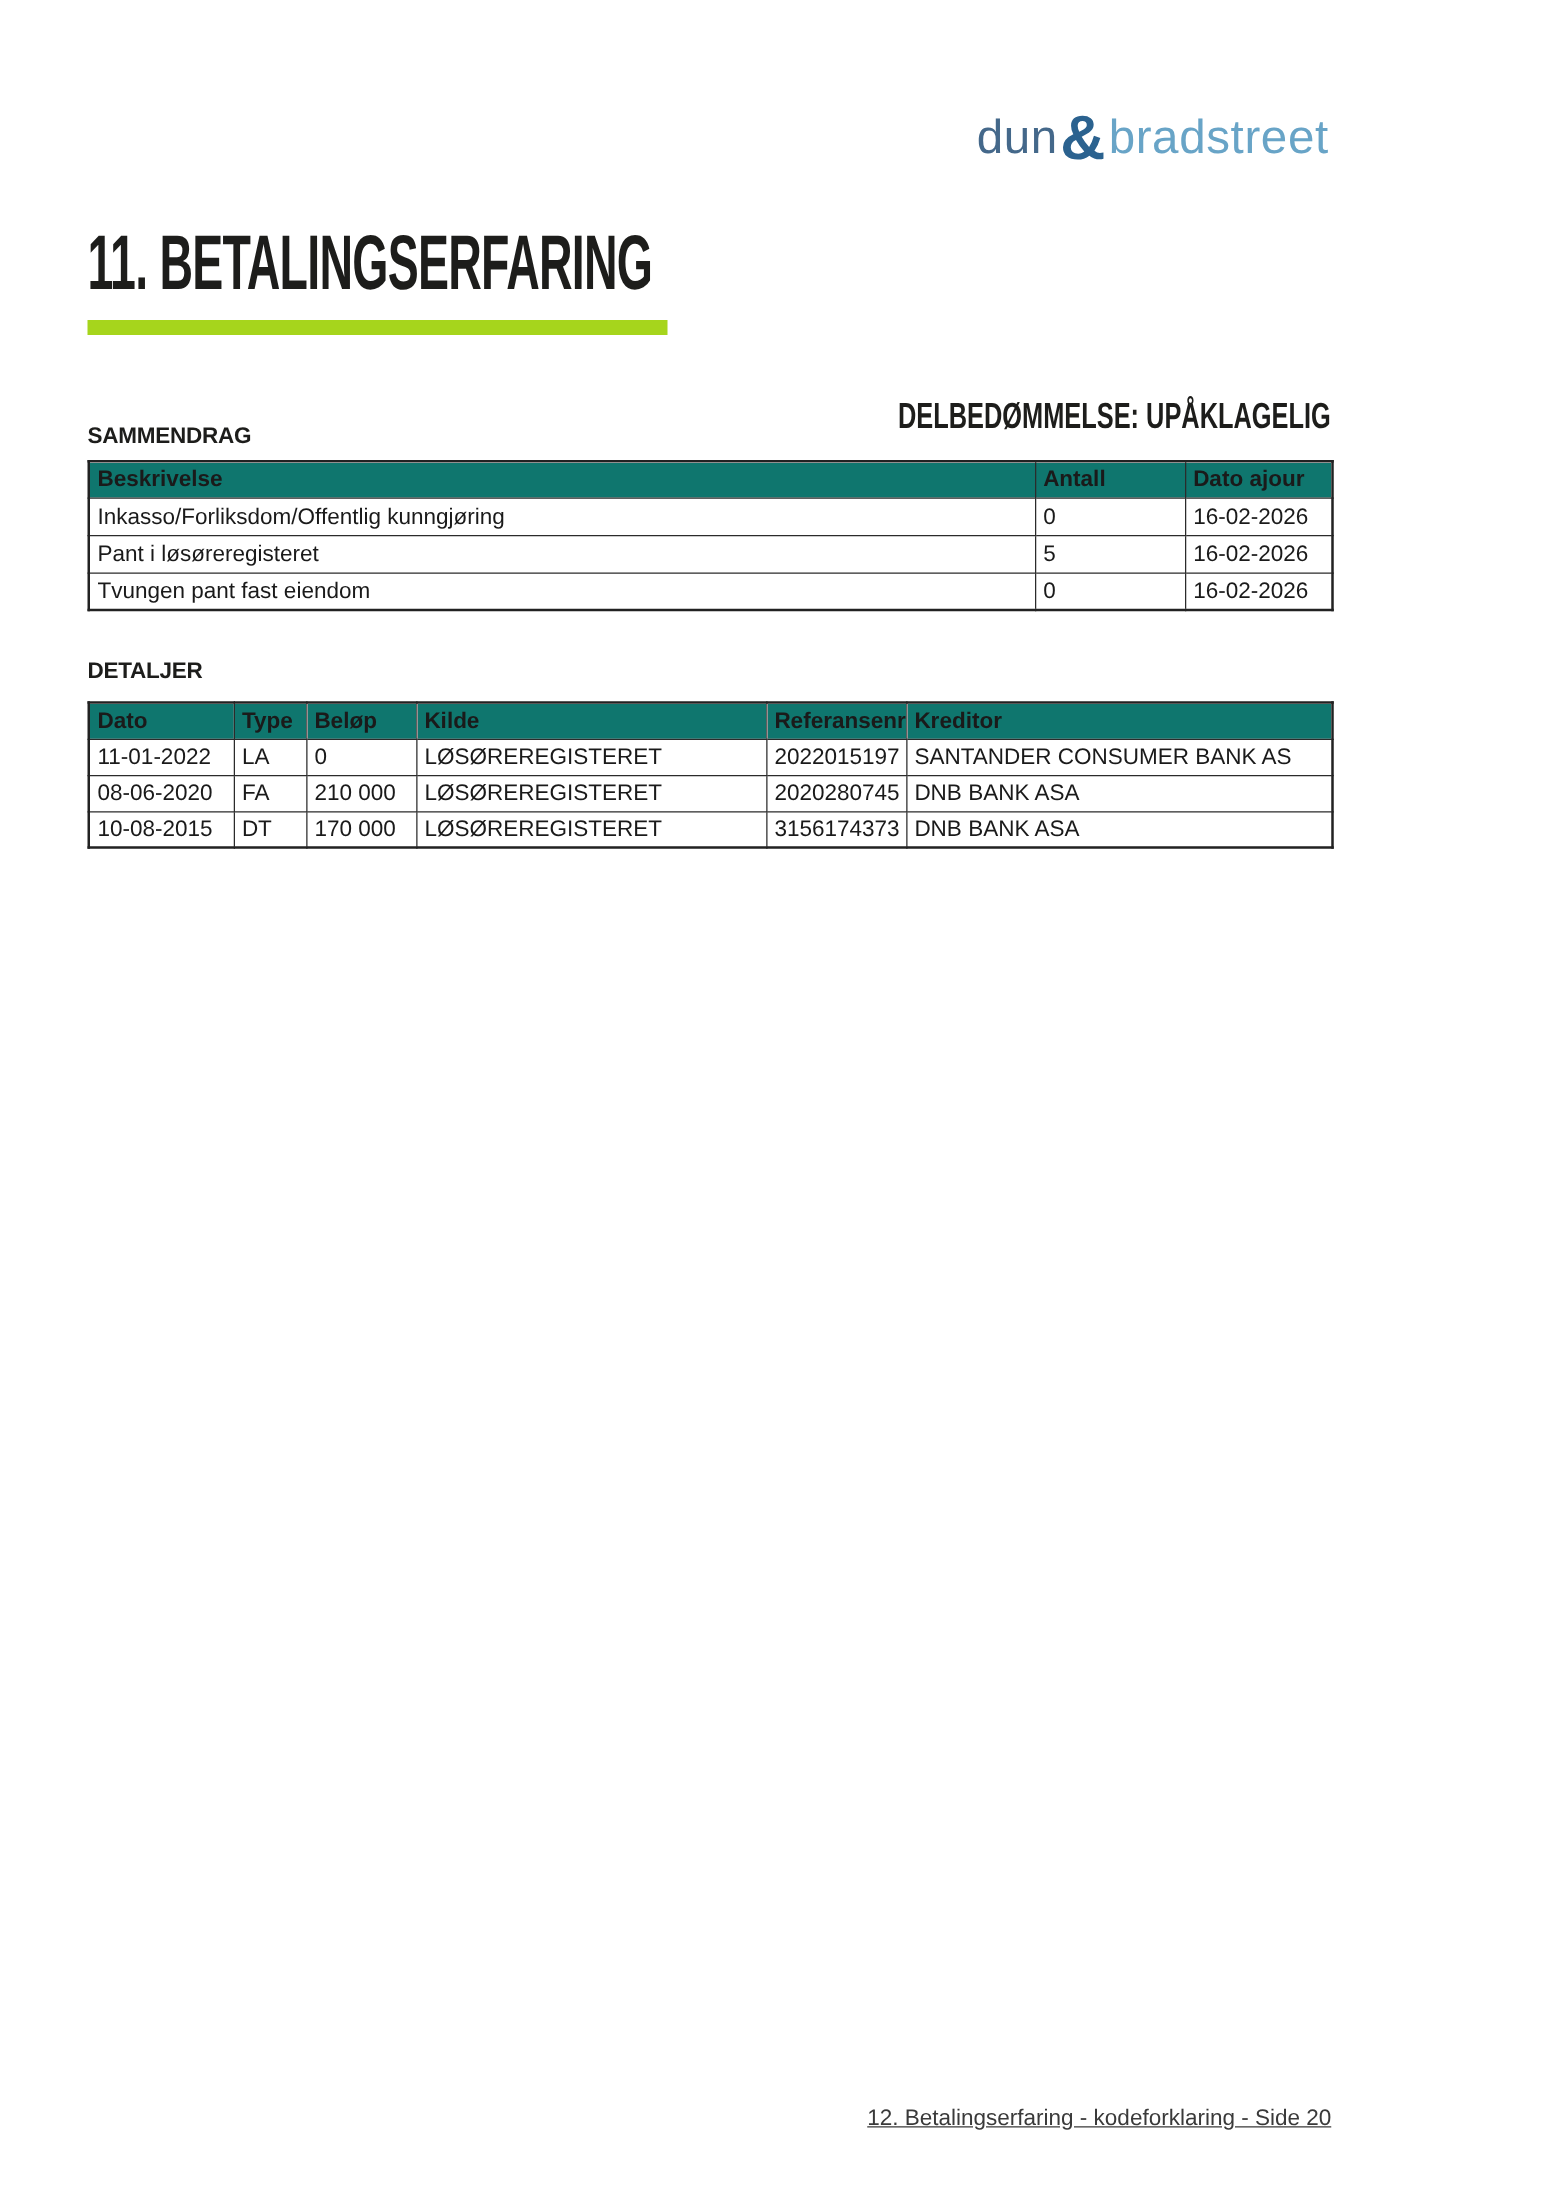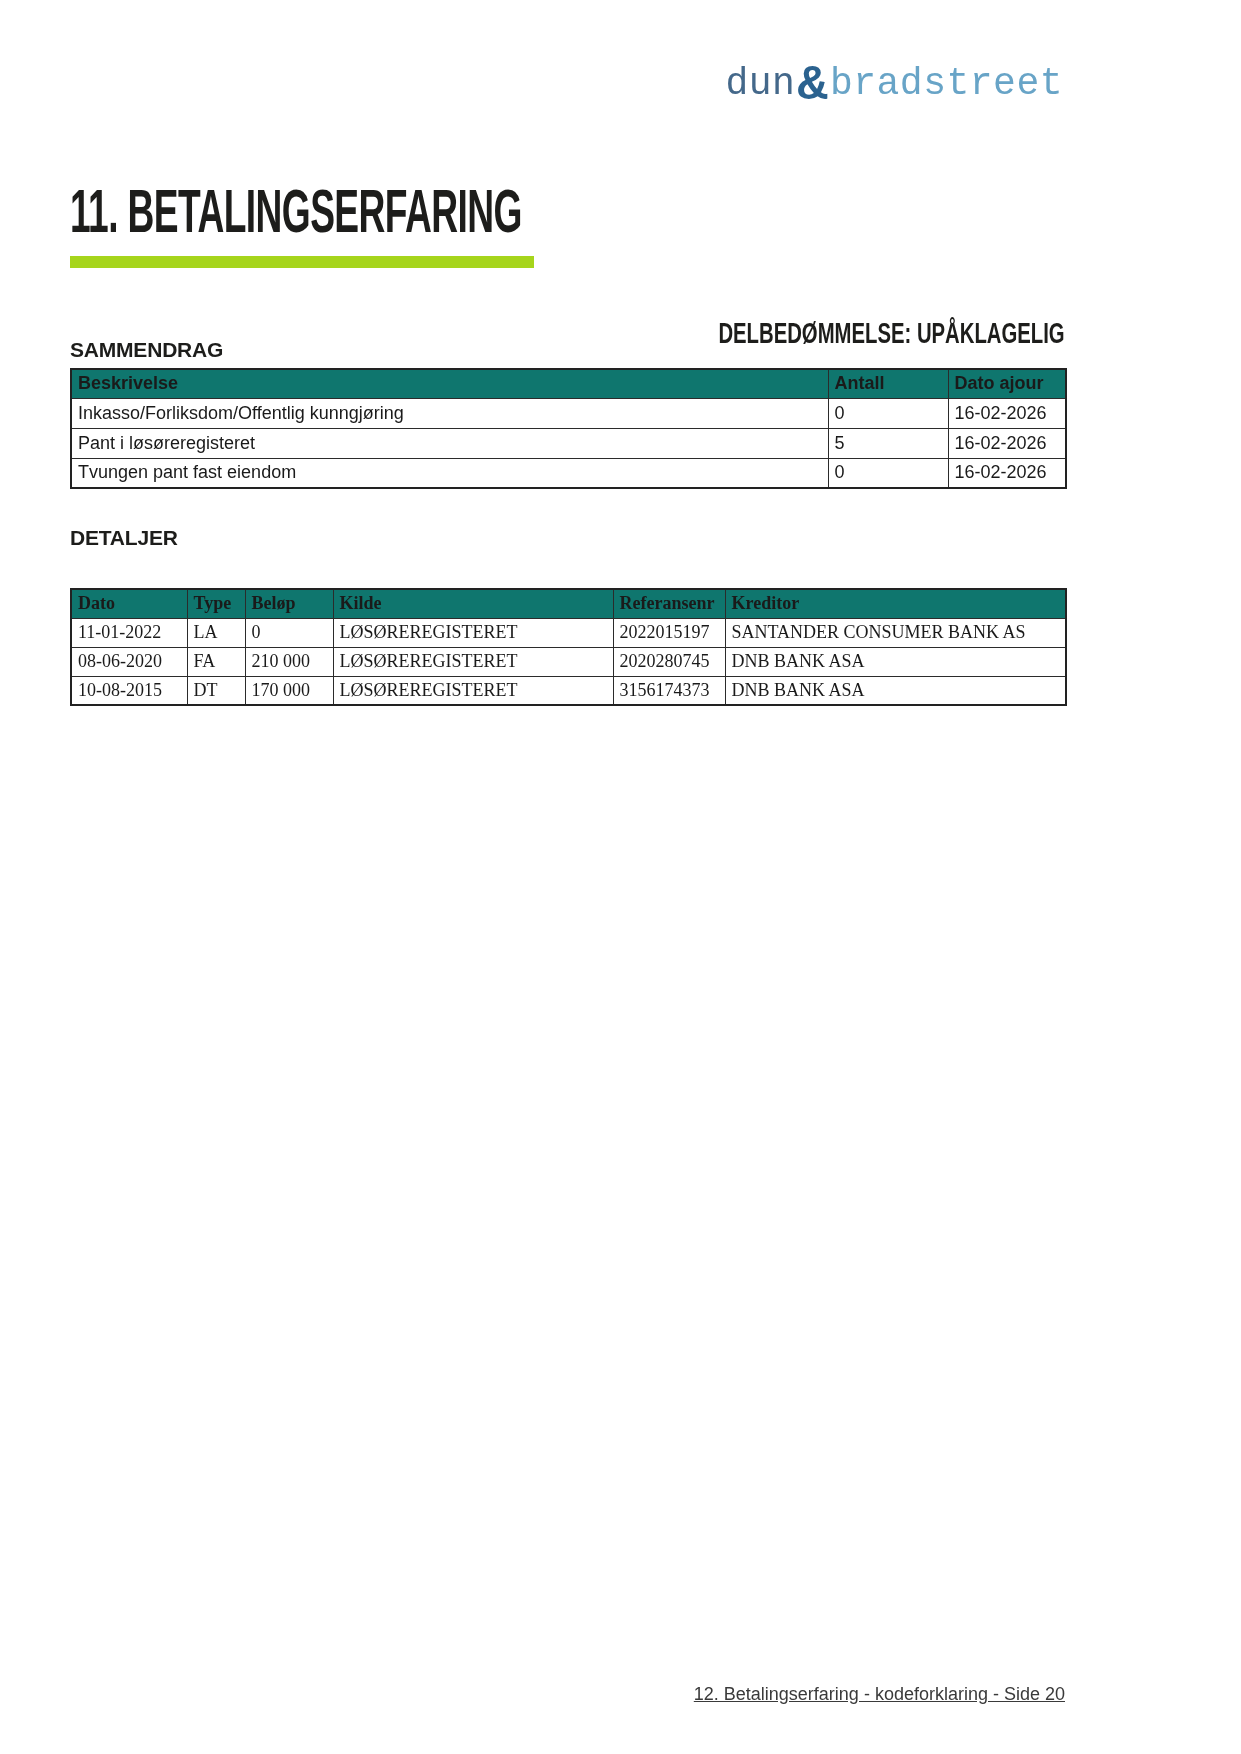--- a/index.html
+++ b/index.html
@@ -7,23 +7,23 @@
     position:relative;
     width:1241px;height:1754px;
     background:#ffffff;
     font-family:"Liberation Sans", sans-serif;
     color:#1a1a1a;
     overflow:hidden;
   }
 
   
   .logo{
-    position:absolute;top:56px;right:178px;
+    position:absolute;top:80px;right:178px;
     font-size:38px;font-weight:400;letter-spacing:0.5px;
-    white-space:nowrap;line-height:1;font-family:Liberation Mono, monospace;
+    white-space:nowrap;line-height:1;
   }
   .logo .amp{
     font-weight:700;font-size:50px;
     position:relative;top:5px;margin:0 2px;
   }
 
   
   .title{
     position:absolute;left:70px;top:180px;
     font-size:62px;font-weight:700;line-height:1;
@@ -39,34 +39,34 @@
   
   .assessment{
     position:absolute;right:176px;top:318px;
     font-size:29px;font-weight:700;line-height:1.1;
     white-space:nowrap;color:#1d1d1b;
     transform:scaleX(0.70);transform-origin:100% 0;
   }
 
   .section-heading{
     position:absolute;left:70px;
-    font-size:21px;font-weight:700;letter-spacing:-0.2px;
+    font-size:18px;font-weight:700;letter-spacing:-0.2px;
     color:#1d1d1b;
   }
   .heading-summary{top:338px;}
   .heading-details{top:526px;}
 
   
   table.grid{
     position:absolute;left:70px;width:995px;
     border-collapse:collapse;table-layout:fixed;
     font-size:18px;color:#1a1a1a;
   }
   .summary-table{top:368px;}
-  .details-table{top:588px;font-family:Liberation Serif, serif;}
+  .details-table{top:561px;}
   table.grid{border:2px solid #222222;}
   table.grid td,table.grid th{
     border:1px solid #2b2b2b;
     padding:0 6px;
     vertical-align:middle;
     overflow:hidden;white-space:nowrap;
     font-weight:400;text-align:left;
   }
   table.grid thead th{
     background:#0f766e;

